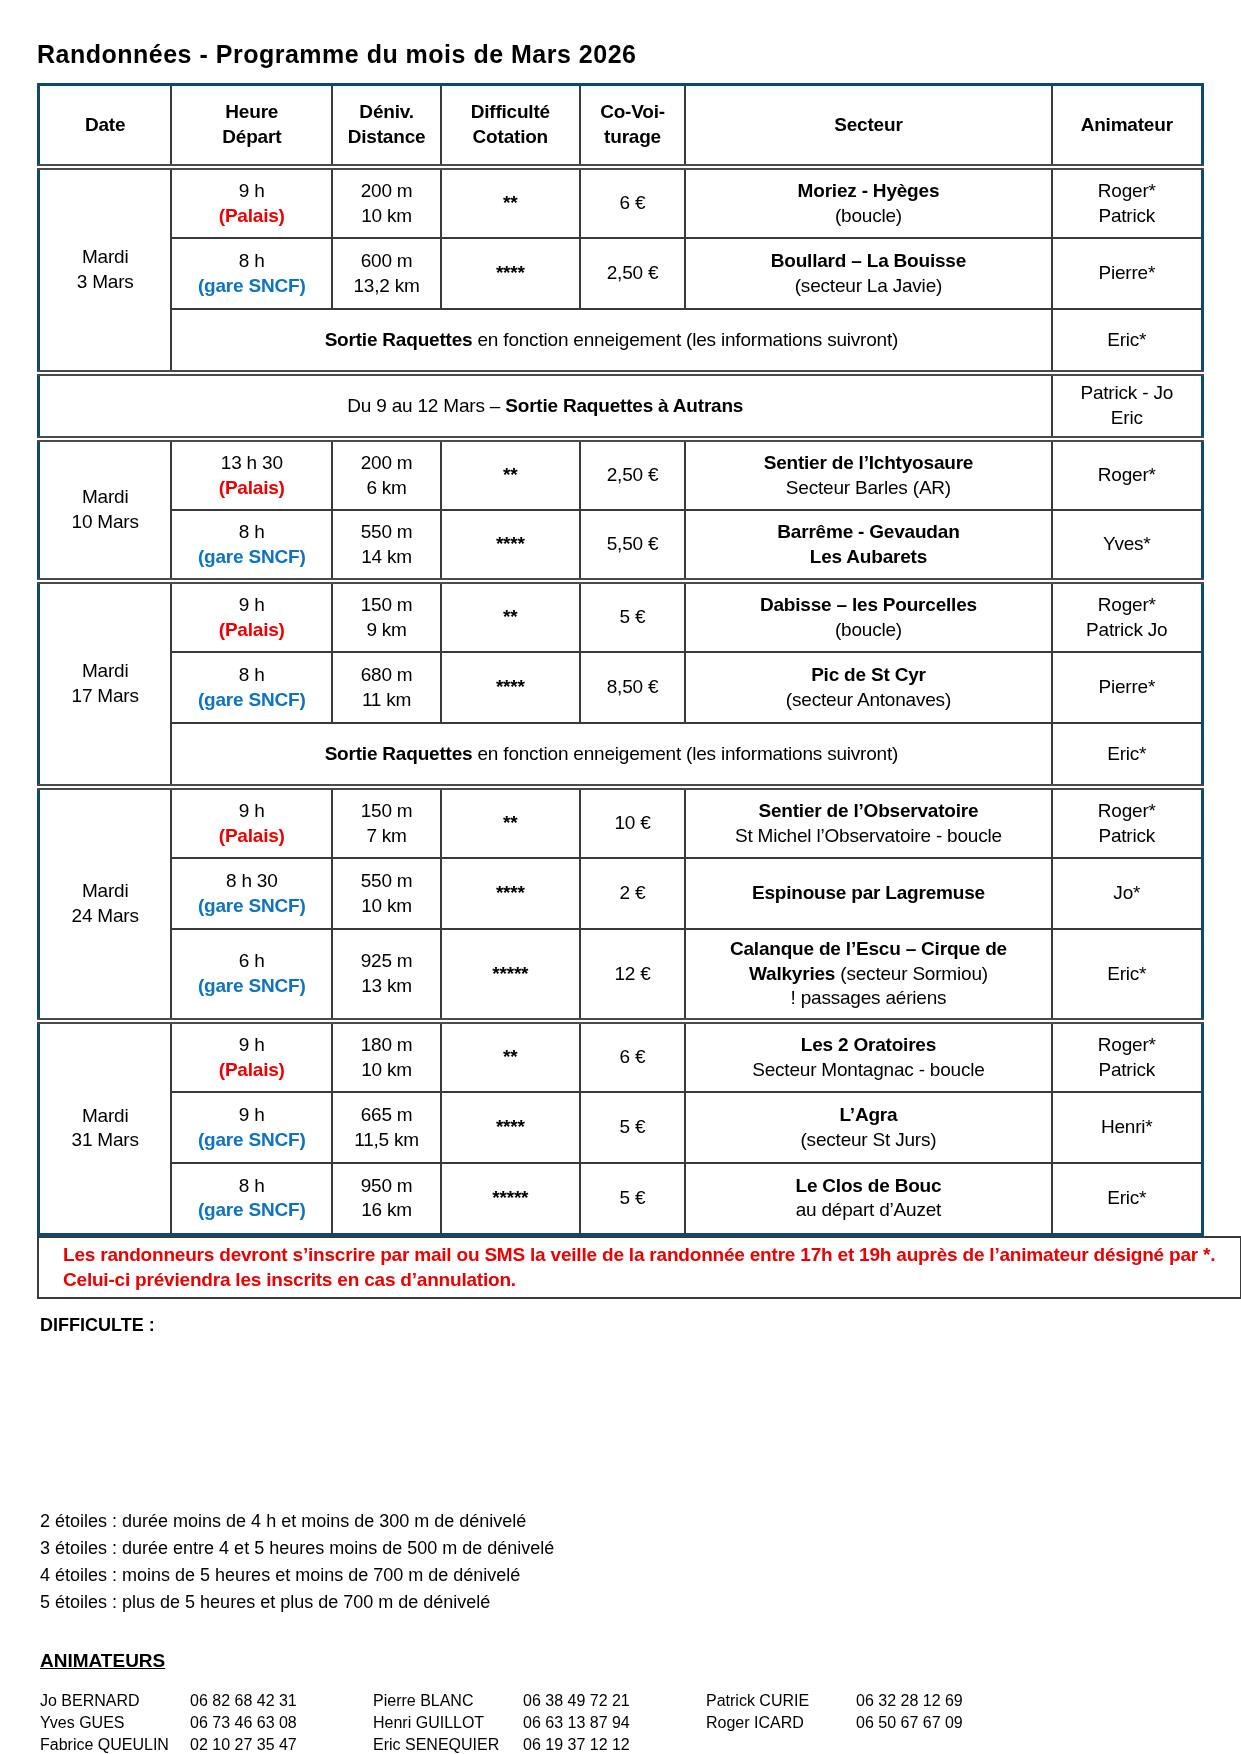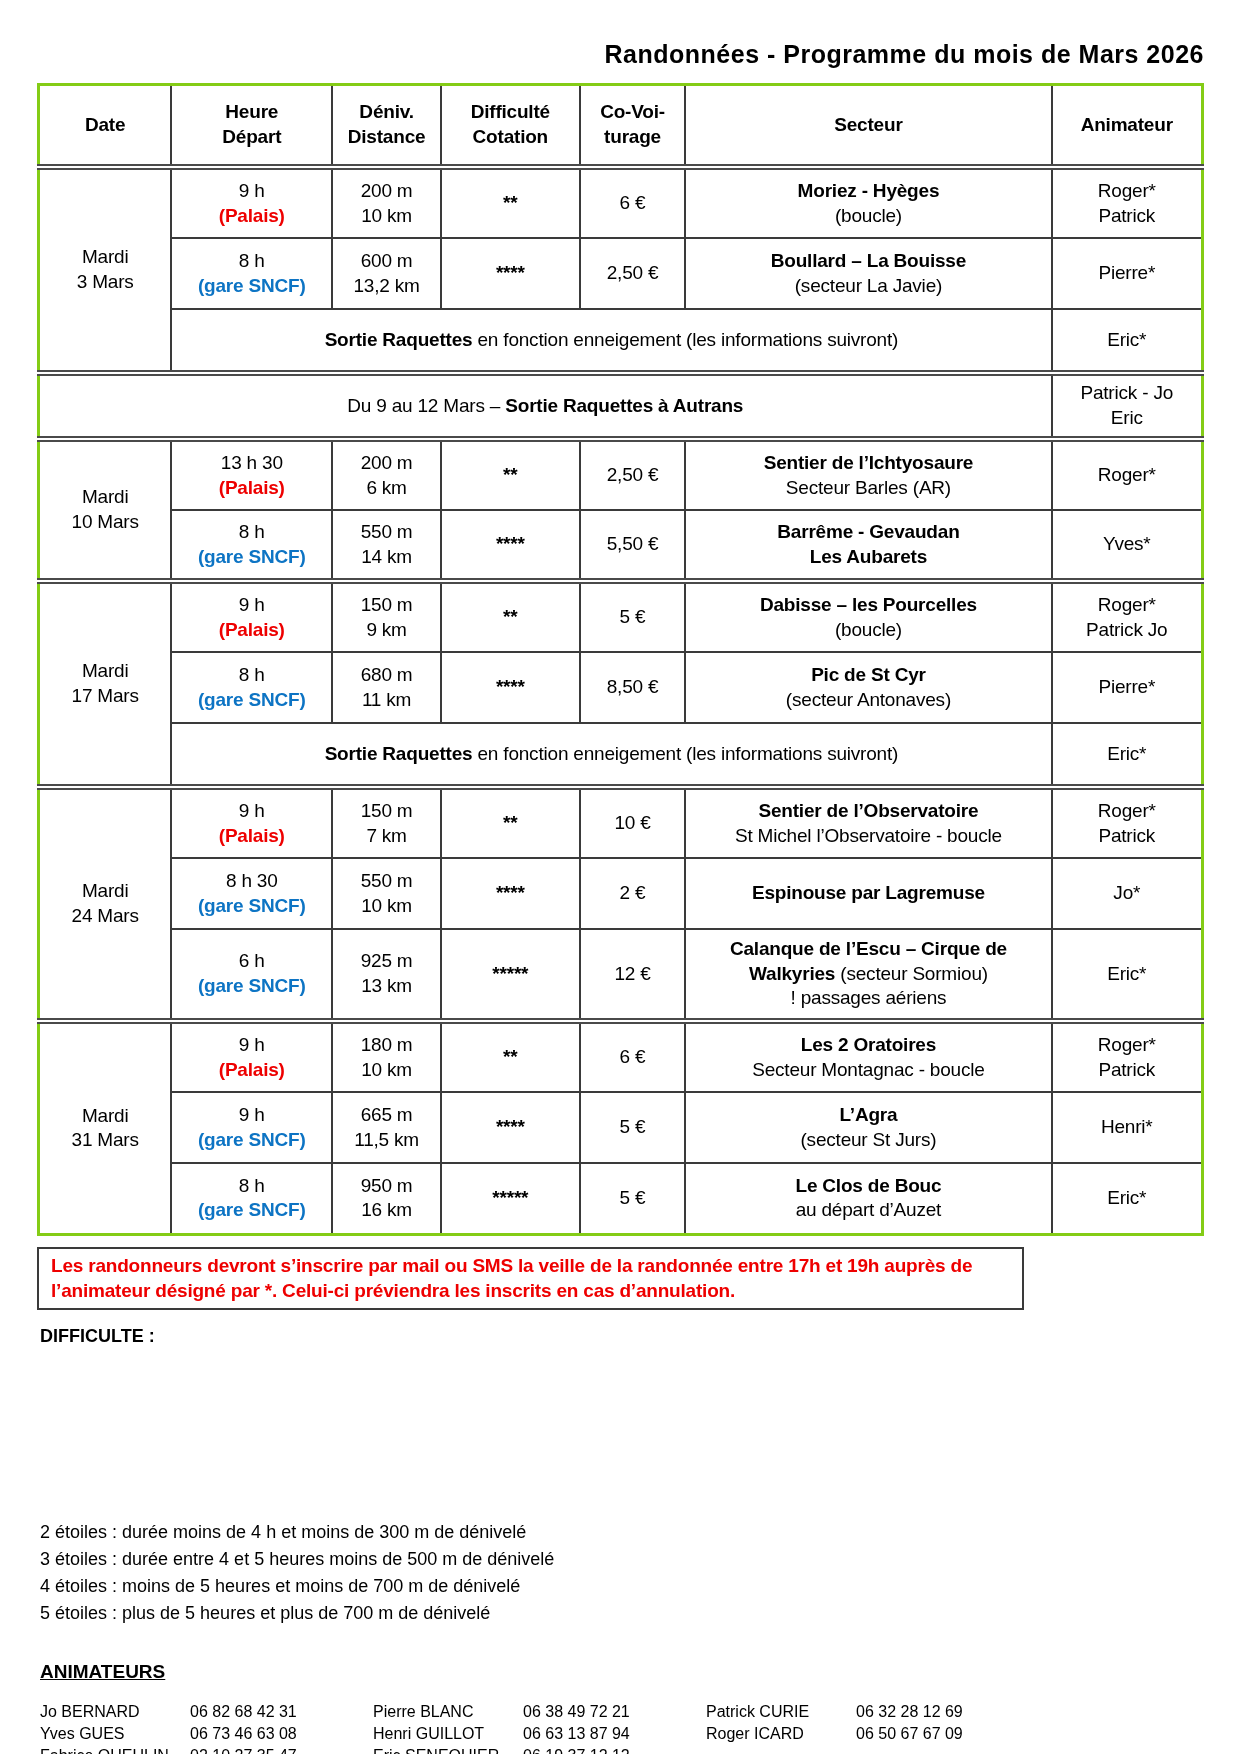--- a/index.html
+++ b/index.html
@@ -1,31 +1,31 @@
 <!DOCTYPE html>
 <html><head>
 <meta charset="utf-8">
 <style>
   html,body{margin:0;padding:0;background:#fff;}
   body{width:1241px;height:1754px;font-family:"Liberation Sans","DejaVu Sans",sans-serif;color:#000;overflow:hidden;}
   .page{padding:40px 37px 0 37px;}
-  .title{text-align:right;font-size:25px;font-weight:bold;margin:0 0 14px 0;letter-spacing:.5px;}
-  table.program{border-collapse:collapse;table-layout:fixed;width:1167px;border:3px solid #84cc16;}
+  .title{text-align:left;font-size:25px;font-weight:bold;margin:0 0 14px 0;letter-spacing:.5px;}
+  table.program{border-collapse:collapse;table-layout:fixed;width:1167px;border:3px solid #0c4a6e;}
   table.program th,table.program td{border:2px solid #3a3a3a;text-align:center;vertical-align:middle;
     font-size:19px;line-height:1.3;padding:2px 4px;letter-spacing:-0.2px;overflow:hidden;}
   thead th{height:74px;font-weight:bold;white-space:pre-line;border-bottom:3px solid #3a3a3a;}
   tr.group-start>td{border-top:6px double #4a4a4a;}
   td.date{white-space:pre-line;border-radius:27px;}
   td .place{font-weight:bold;}
   td.stars{font-weight:bold;letter-spacing:1px;}
   td.sector .b{font-weight:bold;}
   td.note .b,td.spanrow .b{font-weight:bold;}
   td.leader{white-space:pre-line;}
   .notice-red{font-weight:bold;font-size:19px;margin:36px 0 0 3px;letter-spacing:-0.2px;}
-  .red-box{box-sizing:border-box;width:987px;border:2px solid #3a3a3a;margin-top:11px;padding:4px 12px;
+  .red-box{box-sizing:border-box;width:1205px;border:2px solid #3a3a3a;padding:4px 24px;
     font-weight:bold;font-size:19px;line-height:1.35;letter-spacing:-0.2px;}
   .difficulty{display:flex;margin:16px 0 0 3px;font-size:18px;flex-direction:column;}
   .diff-label{font-weight:bold;width:193px;flex:0 0 193px;}
   .diff-lines div{line-height:1.5;}
   .animators-heading{font-size:19px;font-weight:bold;text-decoration:underline;margin:34px 0 0 3px;}
   .animators-grid{display:grid;grid-template-columns:333px 333px auto;row-gap:4px;margin:20px 0 0 3px;font-size:16px;}
   .animator .a-name{display:inline-block;min-width:150px;}
   .animator .a-phone{display:inline-block;}
 </style>
 </head>

